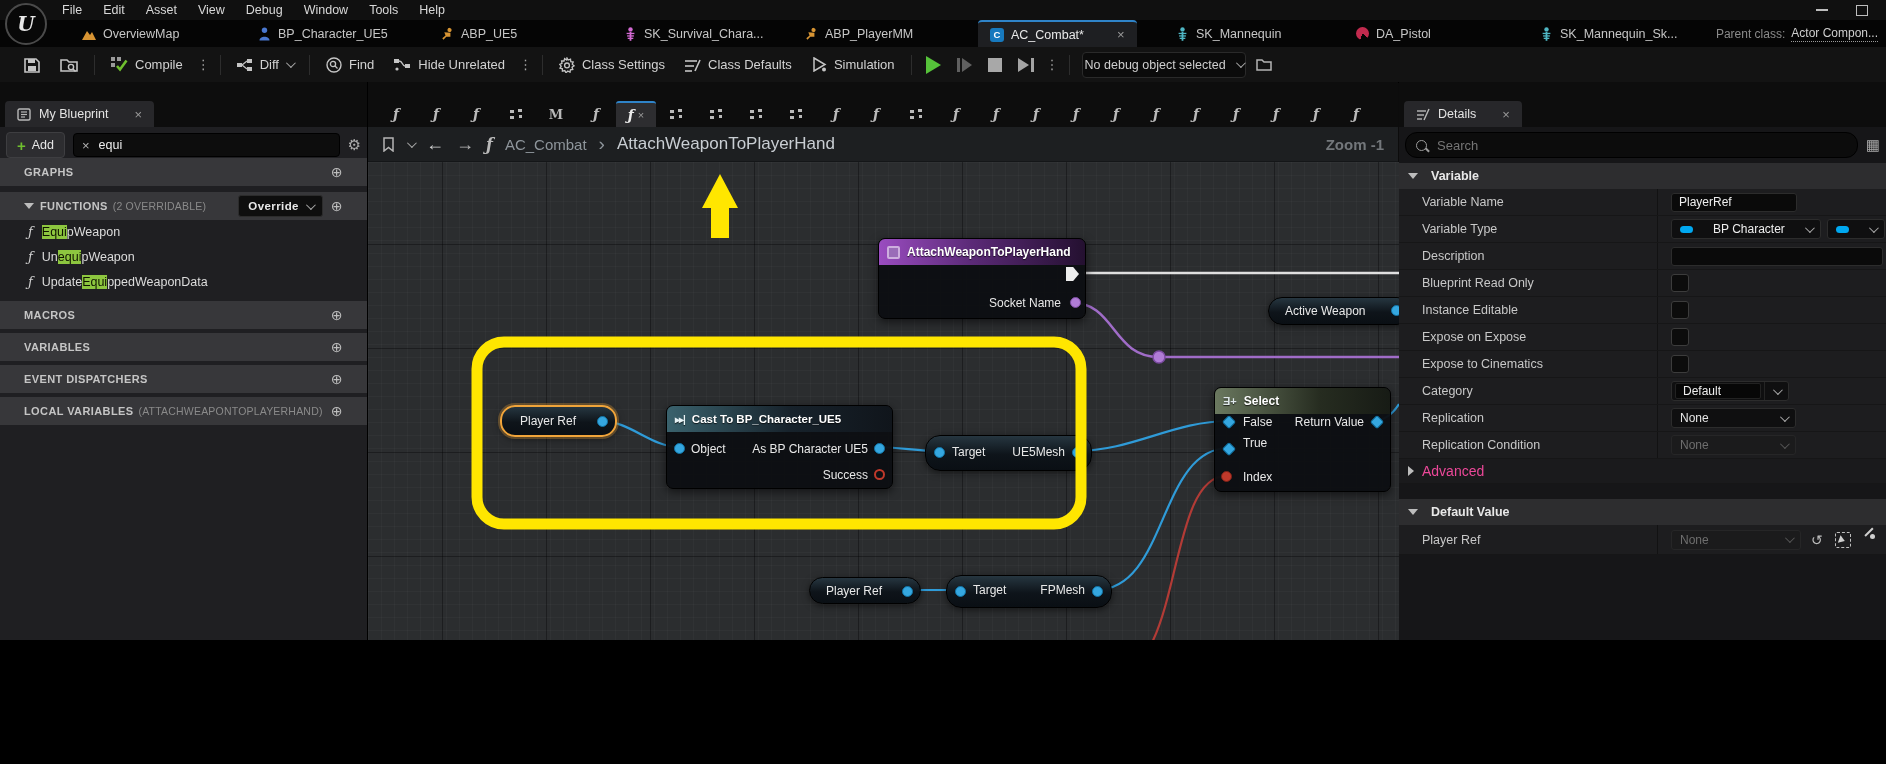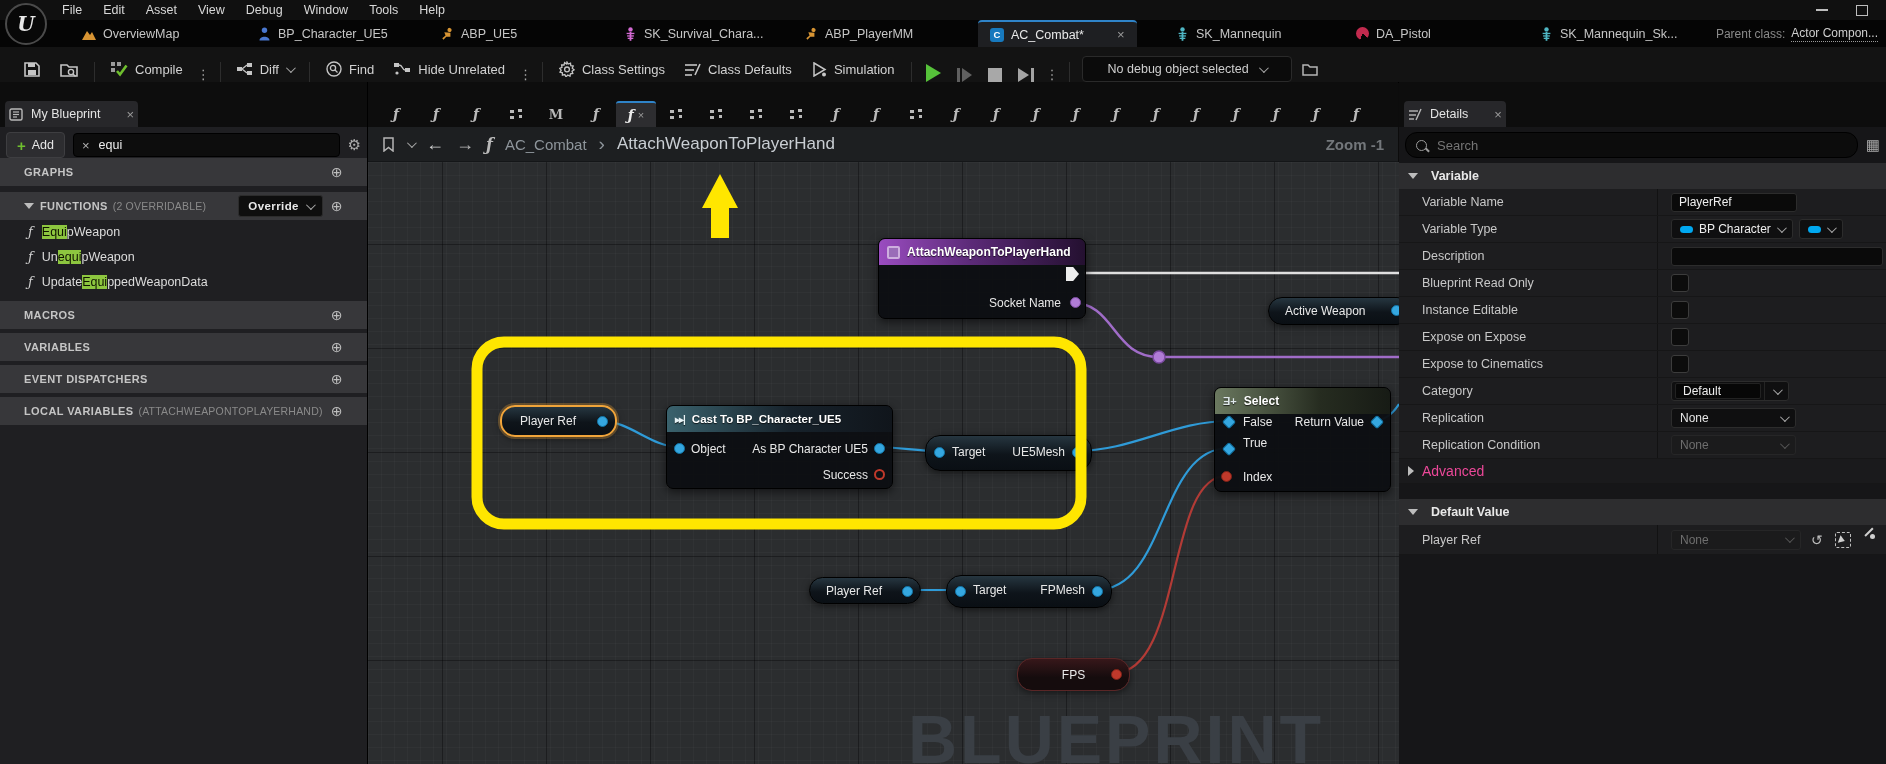--- a/index.html
+++ b/index.html
@@ -1,16 +1,16 @@
 <!DOCTYPE html>
 <html><head>
 <meta charset="utf-8">
 <style>
   html,body{margin:0;padding:0;background:#000;}
-  #app{position:relative;width:1886px;height:764px;background:#0c0c0c;overflow:hidden;
+  #app{position:relative;width:1886px;height:640px;background:#0c0c0c;overflow:hidden;
        font-family:"Liberation Sans",sans-serif;color:#d5d5d5;font-size:13px;-webkit-font-smoothing:antialiased;}
   
   .titlebar{position:absolute;left:0;top:0;width:1886px;height:20px;background:#101010;}
   .menus{position:absolute;left:62px;top:0;height:20px;display:flex;align-items:center;gap:21px;color:#d8d8d8;font-size:12.5px;}
   .menus span{cursor:default;}
   .logo{position:absolute;left:5px;top:3px;width:38px;height:38px;border-radius:50%;background:#080808;
         border:2px solid #4a4a4a;z-index:9;display:flex;align-items:center;justify-content:center;
         color:#e8e8e8;font-family:"DejaVu Serif",serif;font-style:italic;font-weight:bold;font-size:20px;}
   .winbtns{position:absolute;right:18px;top:2px;display:flex;gap:28px;align-items:center;height:16px;}
   .minbtn{width:12px;height:2px;background:#bdbdbd;}
@@ -21,42 +21,42 @@
   .atab.active{background:#1e1f22;border-top:2px solid #2f84c9;border-radius:4px 4px 0 0;height:25px;padding:0 12px;color:#e9e9e9;}
   .atab .x{color:#9a9a9a;font-size:13px;margin-left:26px;}
   .cicon{width:14px;height:14px;border-radius:3px;background:#1779be;color:#fff;font-size:9.5px;font-weight:bold;
          display:flex;align-items:center;justify-content:center;}
   .pie{width:13px;height:13px;border-radius:50%;background:conic-gradient(from 200deg,#c22a4e 0 290deg,transparent 290deg 360deg);}
   .parentclass{position:absolute;right:8px;top:0;height:27px;display:flex;align-items:center;gap:6px;font-size:12px;}
   .parentclass .pl{color:#8a8a8a;}
   .parentclass .pv{color:#cfcfcf;border-bottom:1px dotted #9a9a9a;padding-bottom:1px;}
   
   .toolbar{position:absolute;left:0;top:47px;width:1886px;height:35px;background:#131313;border-bottom:1px solid #000;
-           display:flex;align-items:flex-end;}
+           display:flex;align-items:center;}
   .tbtn{display:flex;align-items:center;gap:7px;color:#d2d2d2;font-size:13px;padding:0 10px;height:26px;border-radius:4px;}
   .tsep{width:1px;height:20px;background:#2d2d2d;margin:0 6px;}
   .dots3{color:#a9a9a9;font-size:13px;padding:0 4px;}
   .playbtn{width:0;height:0;border-left:15px solid #56c23a;border-top:9px solid transparent;border-bottom:9px solid transparent;margin:0 8px;}
   .stepbtn{display:flex;align-items:center;margin:0 8px;opacity:.45;}
   .stepbtn .bar{width:3px;height:14px;background:#bdbdbd;margin-right:2px;}
   .stepbtn .tri{width:0;height:0;border-left:10px solid #bdbdbd;border-top:7px solid transparent;border-bottom:7px solid transparent;}
   .stopbtn{width:14px;height:14px;background:#a8a8a8;margin:0 8px;}
   .skipbtn{display:flex;align-items:center;margin:0 8px;opacity:.8;}
   .skipbtn .tri{width:0;height:0;border-left:11px solid #c9c9c9;border-top:7px solid transparent;border-bottom:7px solid transparent;}
   .skipbtn .bar{width:3px;height:14px;background:#c9c9c9;margin-left:2px;}
   .debugdd{display:flex;align-items:center;gap:10px;background:#0b0b0b;border:1px solid #2a2a2a;border-radius:4px;
-           height:24px;padding:0 25px;color:#cfcfcf;font-size:12.5px;margin-left:6px;}
+           height:24px;padding:0 2px;color:#cfcfcf;font-size:12.5px;margin-left:6px;}
   .chev{display:inline-block;width:6px;height:6px;border-right:1.6px solid #a9a9a9;border-bottom:1.6px solid #a9a9a9;
         transform:rotate(45deg) translateY(-2px);}
   
   .workspace{position:absolute;left:0;top:82px;width:1886px;height:682px;}
   .leftpanel{position:absolute;left:0;top:0;width:367px;height:682px;background:#1f1f22;border-right:1px solid #000;}
   .panelstrip{position:absolute;left:0;top:0;width:100%;height:45px;background:#0d0d0d;}
   .paneltab{position:absolute;left:5px;bottom:0;height:26px;background:#27272a;border-radius:4px 4px 0 0;
-            display:flex;align-items:center;gap:8px;padding:0 4px;color:#e4e4e4;font-size:12.5px;}
+            display:flex;align-items:center;gap:8px;padding:0 12px;color:#e4e4e4;font-size:12.5px;}
   .paneltab .x{color:#9a9a9a;margin-left:18px;font-size:13px;}
   
   .addrow{position:absolute;left:6px;top:50px;width:355px;height:26px;display:flex;align-items:center;gap:8px;}
   .addbtn{display:flex;align-items:center;gap:6px;background:#2d2d30;border:1px solid #3e3e41;border-radius:4px;
           height:24px;padding:0 10px;color:#e6e6e6;font-size:12.5px;}
   .addbtn .plus{color:#6fbf2e;font-weight:bold;font-size:15px;line-height:1;}
   .searchbox{flex:1;display:flex;align-items:center;gap:7px;background:#0d0d0d;border:1px solid #000;
              border-radius:4px;height:22px;padding:0 8px;}
   .searchbox .x{color:#b3b3b3;font-size:13px;}
   .searchbox input{background:transparent;border:none;outline:none;color:#eee;font-size:12.5px;width:100%;font-family:inherit;}
@@ -142,21 +142,21 @@
   .drow .dval{flex:1;display:flex;align-items:center;padding-left:13px;gap:6px;}
   .dinput{background:#0a0a0a;border:1px solid #2c2c2c;border-radius:3px;height:17px;display:flex;align-items:center;
           padding:0 7px;color:#eee;font-size:12px;width:110px;}
   .dinput.wide{width:196px;}
   .dcheck{width:16px;height:16px;background:#0c0c0c;border:1px solid #3c3c3c;border-radius:3px;}
   .dcombo{background:#0f0f10;border:1px solid #2c2c2c;border-radius:3px;height:18px;display:flex;align-items:center;
           padding:0 8px;color:#e6e6e6;font-size:12px;width:107px;justify-content:space-between;}
   .dcombo.disabled{background:#1b1b1c;border-color:#262627;color:#6e6e6e;}
   .dcombo.disabled .chev{border-color:#555;}
   .typepill{background:#0f0f10;border:1px solid #2c2c2c;border-radius:3px;height:18px;display:flex;align-items:center;
-            gap:6px;padding:0 8px;color:#eee;font-size:12px;}
+            gap:20px;padding:0 8px;color:#eee;font-size:12px;}
   .bluecap{width:13px;height:7px;border-radius:4px;background:#00a8f0;}
   .catbox{background:#0f0f10;border:1px solid #2c2c2c;border-radius:3px;height:18px;display:flex;align-items:center;}
   .catbox .catin{background:#070707;border:1px solid #222;border-radius:2px;height:14px;margin:0 3px;
                  display:flex;align-items:center;padding:0 7px;color:#eee;font-size:12px;width:70px;}
   .catbox .catchev{padding:0 8px;border-left:1px solid #242424;height:100%;display:flex;align-items:center;}
   .dicon{color:#bdbdbd;font-size:14px;margin-left:4px;}
   .pickico{width:14px;height:14px;border:1.4px dashed #bdbdbd;border-radius:2px;position:relative;margin-left:6px;}
   .pickico::after{content:"";position:absolute;left:3px;top:3px;border-left:6px solid #cfcfcf;
                   border-top:4px solid transparent;border-bottom:4px solid transparent;transform:rotate(20deg);}
   .dropico{position:relative;width:14px;height:14px;margin-left:6px;}

